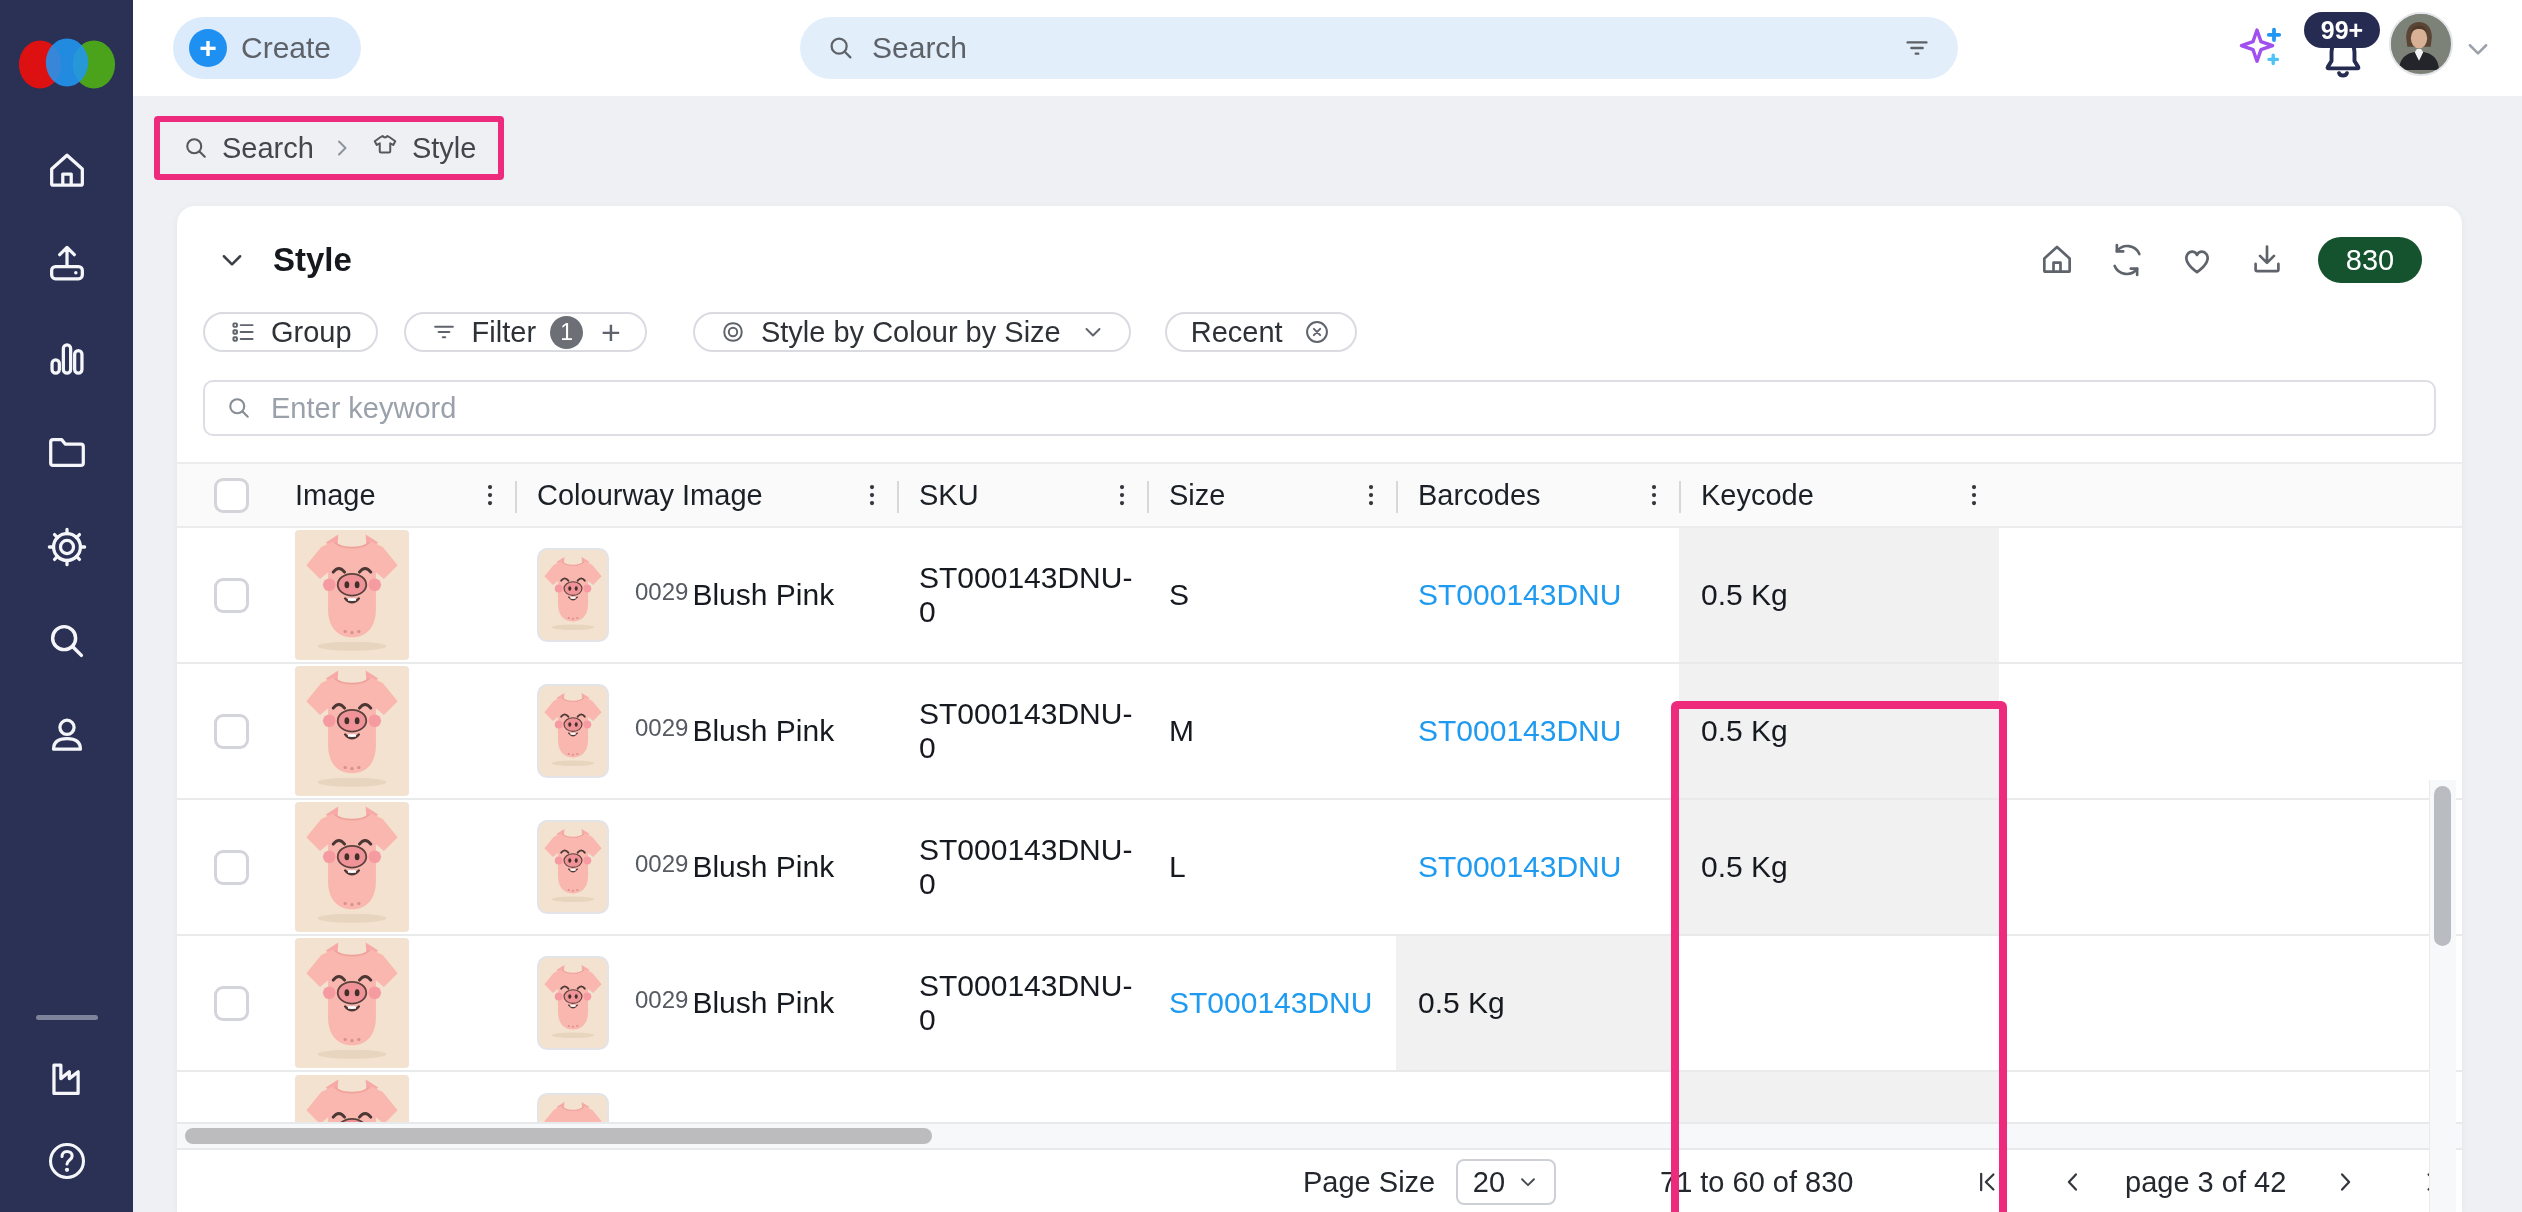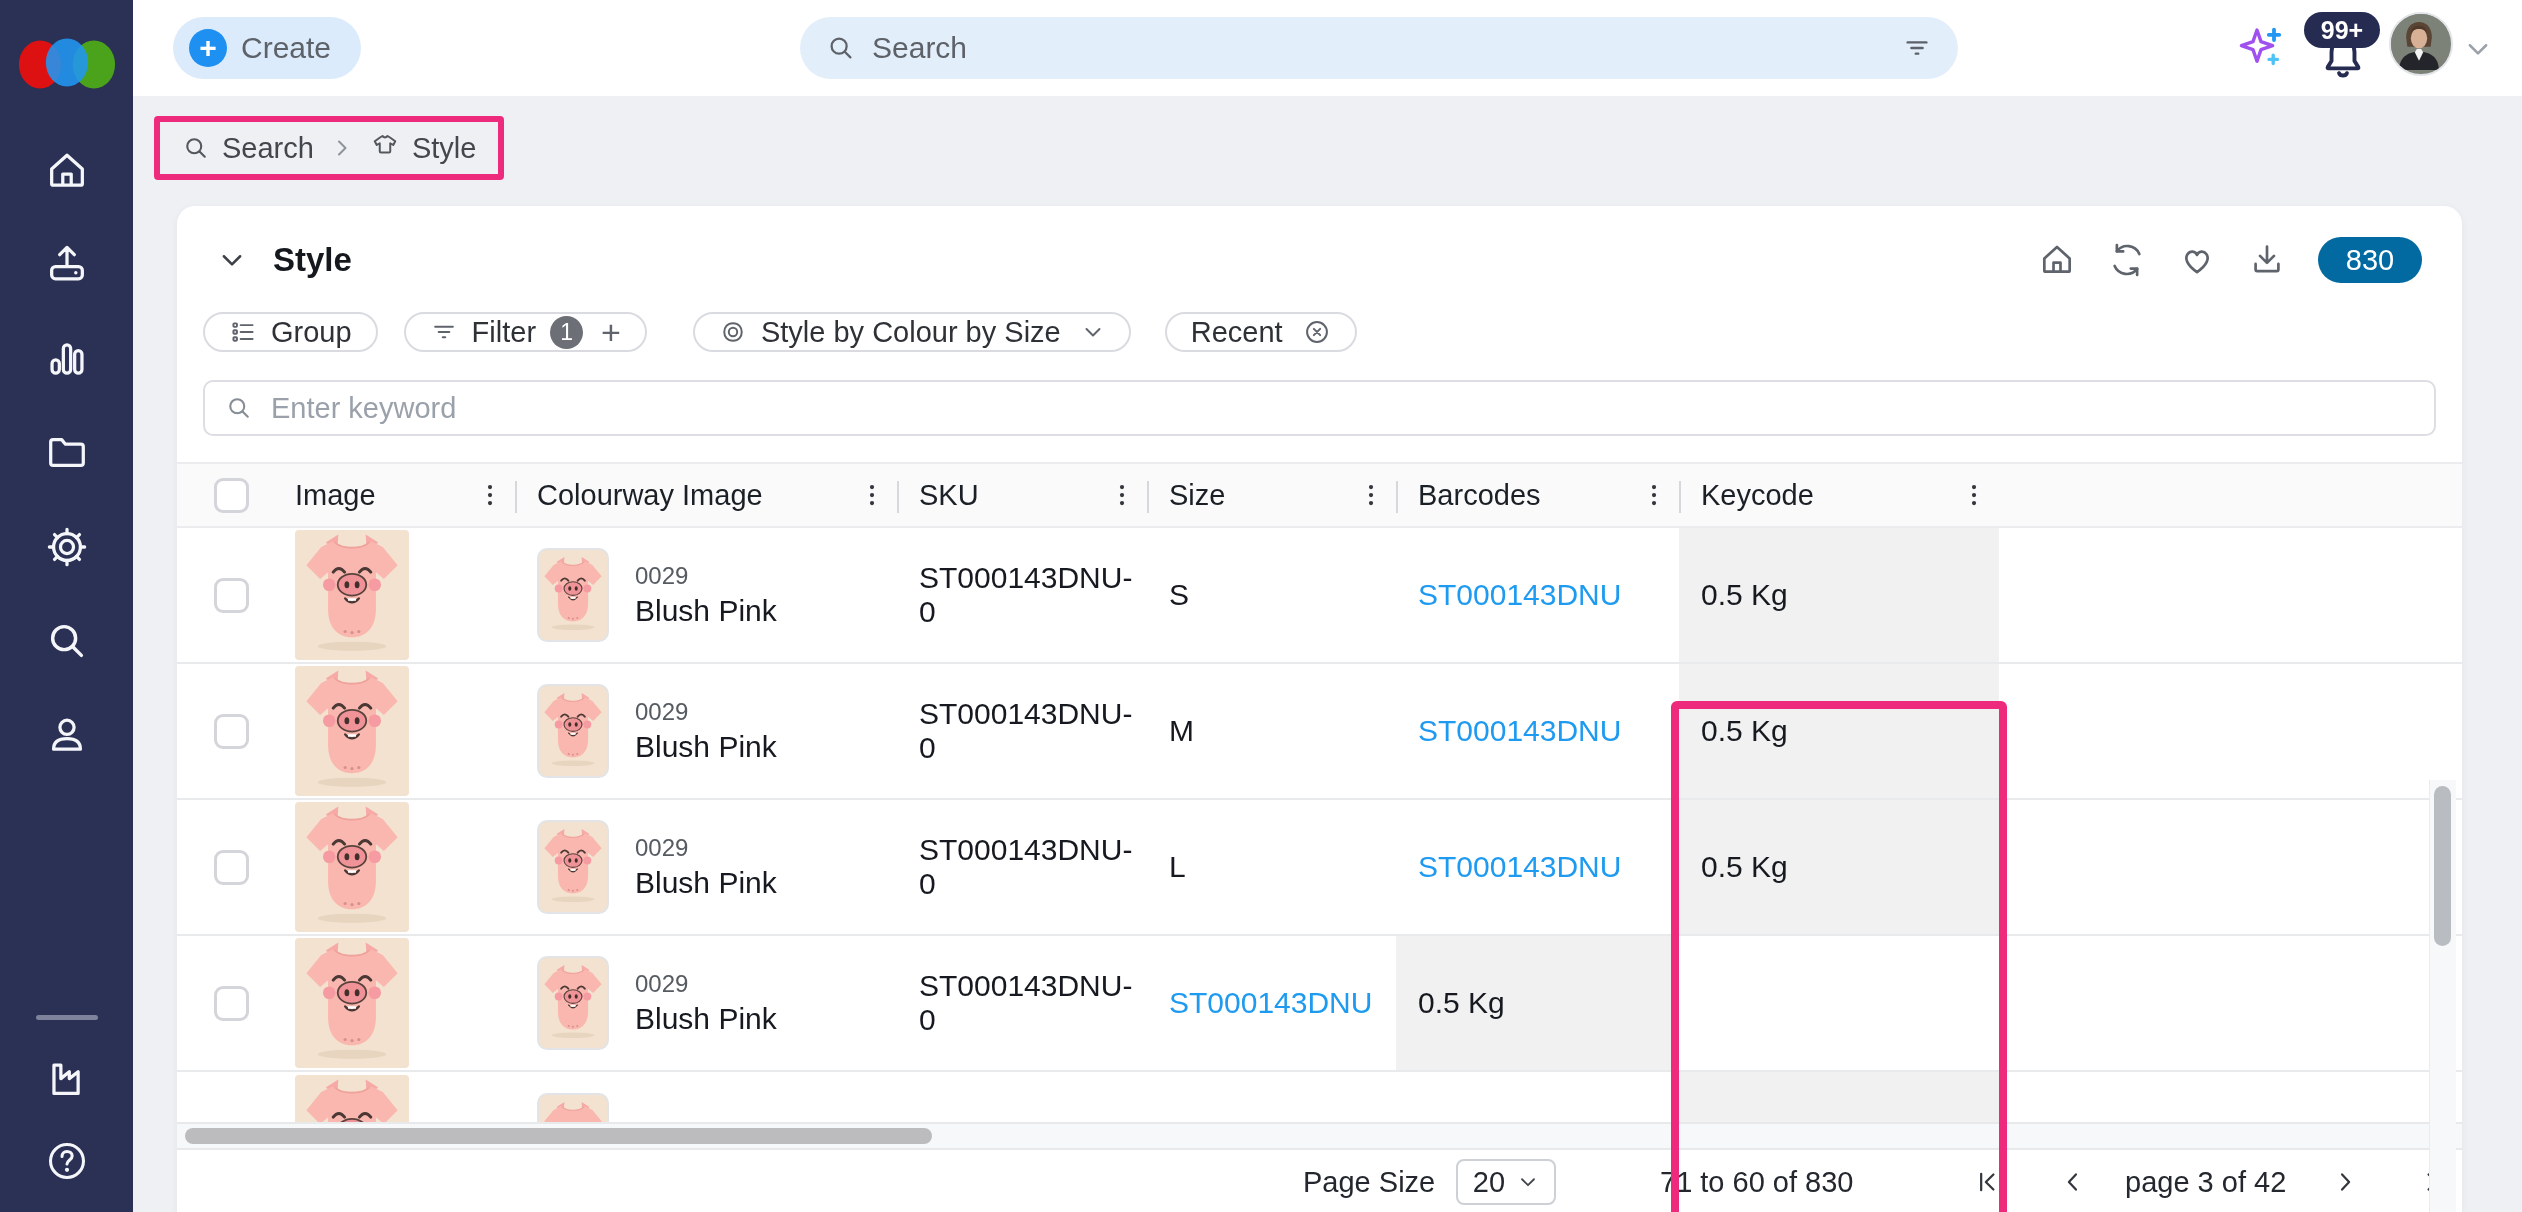--- a/index.html
+++ b/index.html
@@ -40,21 +40,21 @@
   .crumb-sep{color:#8d939b;display:flex;}
   .crumb-box .cicon{color:#54585e;display:flex;}
 
   
   .panel{position:absolute;left:177px;top:206px;width:2285px;height:1006px;background:#fff;border-radius:18px 18px 0 0;box-shadow:0 2px 8px rgba(20,24,40,.05);z-index:5;}
   .phead{display:flex;align-items:center;justify-content:space-between;padding:30px 40px 0 40px;height:48px;}
   .phead-left{display:flex;align-items:center;gap:26px;}
   .ptitle{font-size:33px;font-weight:bold;color:#15181d;}
   .phead-right{display:flex;align-items:center;gap:32px;color:#5f646c;}
   .phicon{display:flex;cursor:pointer;}
-  .count-badge{min-width:104px;height:46px;border-radius:23px;background:#0369a1;color:#fff;font-size:29px;display:flex;align-items:center;justify-content:center;padding:0 10px;box-sizing:border-box;}
+  .count-badge{min-width:104px;height:46px;border-radius:23px;background:#14532d;color:#fff;font-size:29px;display:flex;align-items:center;justify-content:center;padding:0 10px;box-sizing:border-box;}
 
   .chips{display:flex;align-items:center;padding:0 26px;margin-top:22px;height:52px;}
   .chip{height:40px;border:2px solid #d9dbe0;border-radius:26px;background:#fff;display:flex;align-items:center;gap:14px;padding:0 24px;box-sizing:border-box;font-size:29px;color:#2e3237;cursor:pointer;}
   .chip .cicon{color:#5f646c;display:flex;}
   .chip + .chip{margin-left:26px;}
   .chip.view-chip{margin-left:46px;}
   .chip.recent-chip{margin-left:34px;}
   .fbadge{width:33px;height:33px;border-radius:50%;background:#6c7076;color:#fff;font-size:23px;display:flex;align-items:center;justify-content:center;}
   .chip .plus-glyph{color:#5f646c;font-size:34px;font-weight:300;line-height:1;margin-left:4px;}
   .chip .chev{color:#5f646c;display:flex;margin-left:6px;}
@@ -72,21 +72,21 @@
   .th .kebab{cursor:pointer;display:flex;}
   .th.sep:before{content:"";position:absolute;left:0;top:17px;width:2px;height:32px;background:#d7d8dc;}
   .th-weight{background:#efeff1;}
   .cb-cell{display:flex;align-items:center;height:100%;padding-left:37px;box-sizing:border-box;}
   .checkbox{width:35px;height:35px;border:3px solid #d3d5da;border-radius:9px;background:#fff;cursor:pointer;box-sizing:border-box;}
   .tbody .trow{height:136px;border-bottom:2px solid #e9eaec;box-sizing:border-box;background:#fff;}
   .cell{display:flex;align-items:center;height:100%;padding:0 10px 0 22px;font-size:30px;color:#16191f;box-sizing:border-box;}
   .cell.weight-cell{background:#f1f1f2;}
   .img-box{width:114px;height:130px;border-radius:4px;overflow:hidden;flex:none;}
   .thumb-box{width:72px;height:94px;border:2px solid #e3e4e8;border-radius:10px;overflow:hidden;flex:none;background:#f2e2cf;padding:2px;box-sizing:border-box;}
-  .cw-text{margin-left:26px;display:flex;flex-direction:column;justify-content:center;gap:4px;}
+  .cw-text{margin-left:26px;display:flex;flex-direction:row;justify-content:center;gap:4px;}
   .cw-code{font-size:24px;color:#565b61;}
   .cw-name{font-size:30px;color:#16191f;}
   .link{color:#1e9bf0;cursor:pointer;}
   .row-clip{height:50px;overflow:hidden;}
   .row-clip .trow{border-bottom:none;}
 
   .pink-overlay{position:absolute;left:1494px;top:239px;width:336px;height:626px;border:8px solid #ed2a7b;border-radius:6px;pointer-events:none;z-index:6;box-sizing:border-box;}
 
   
   .vscroll{position:absolute;right:6px;top:318px;width:26px;height:602px;background:#f7f8f9;border-left:1px solid #ebebed;z-index:7;}

